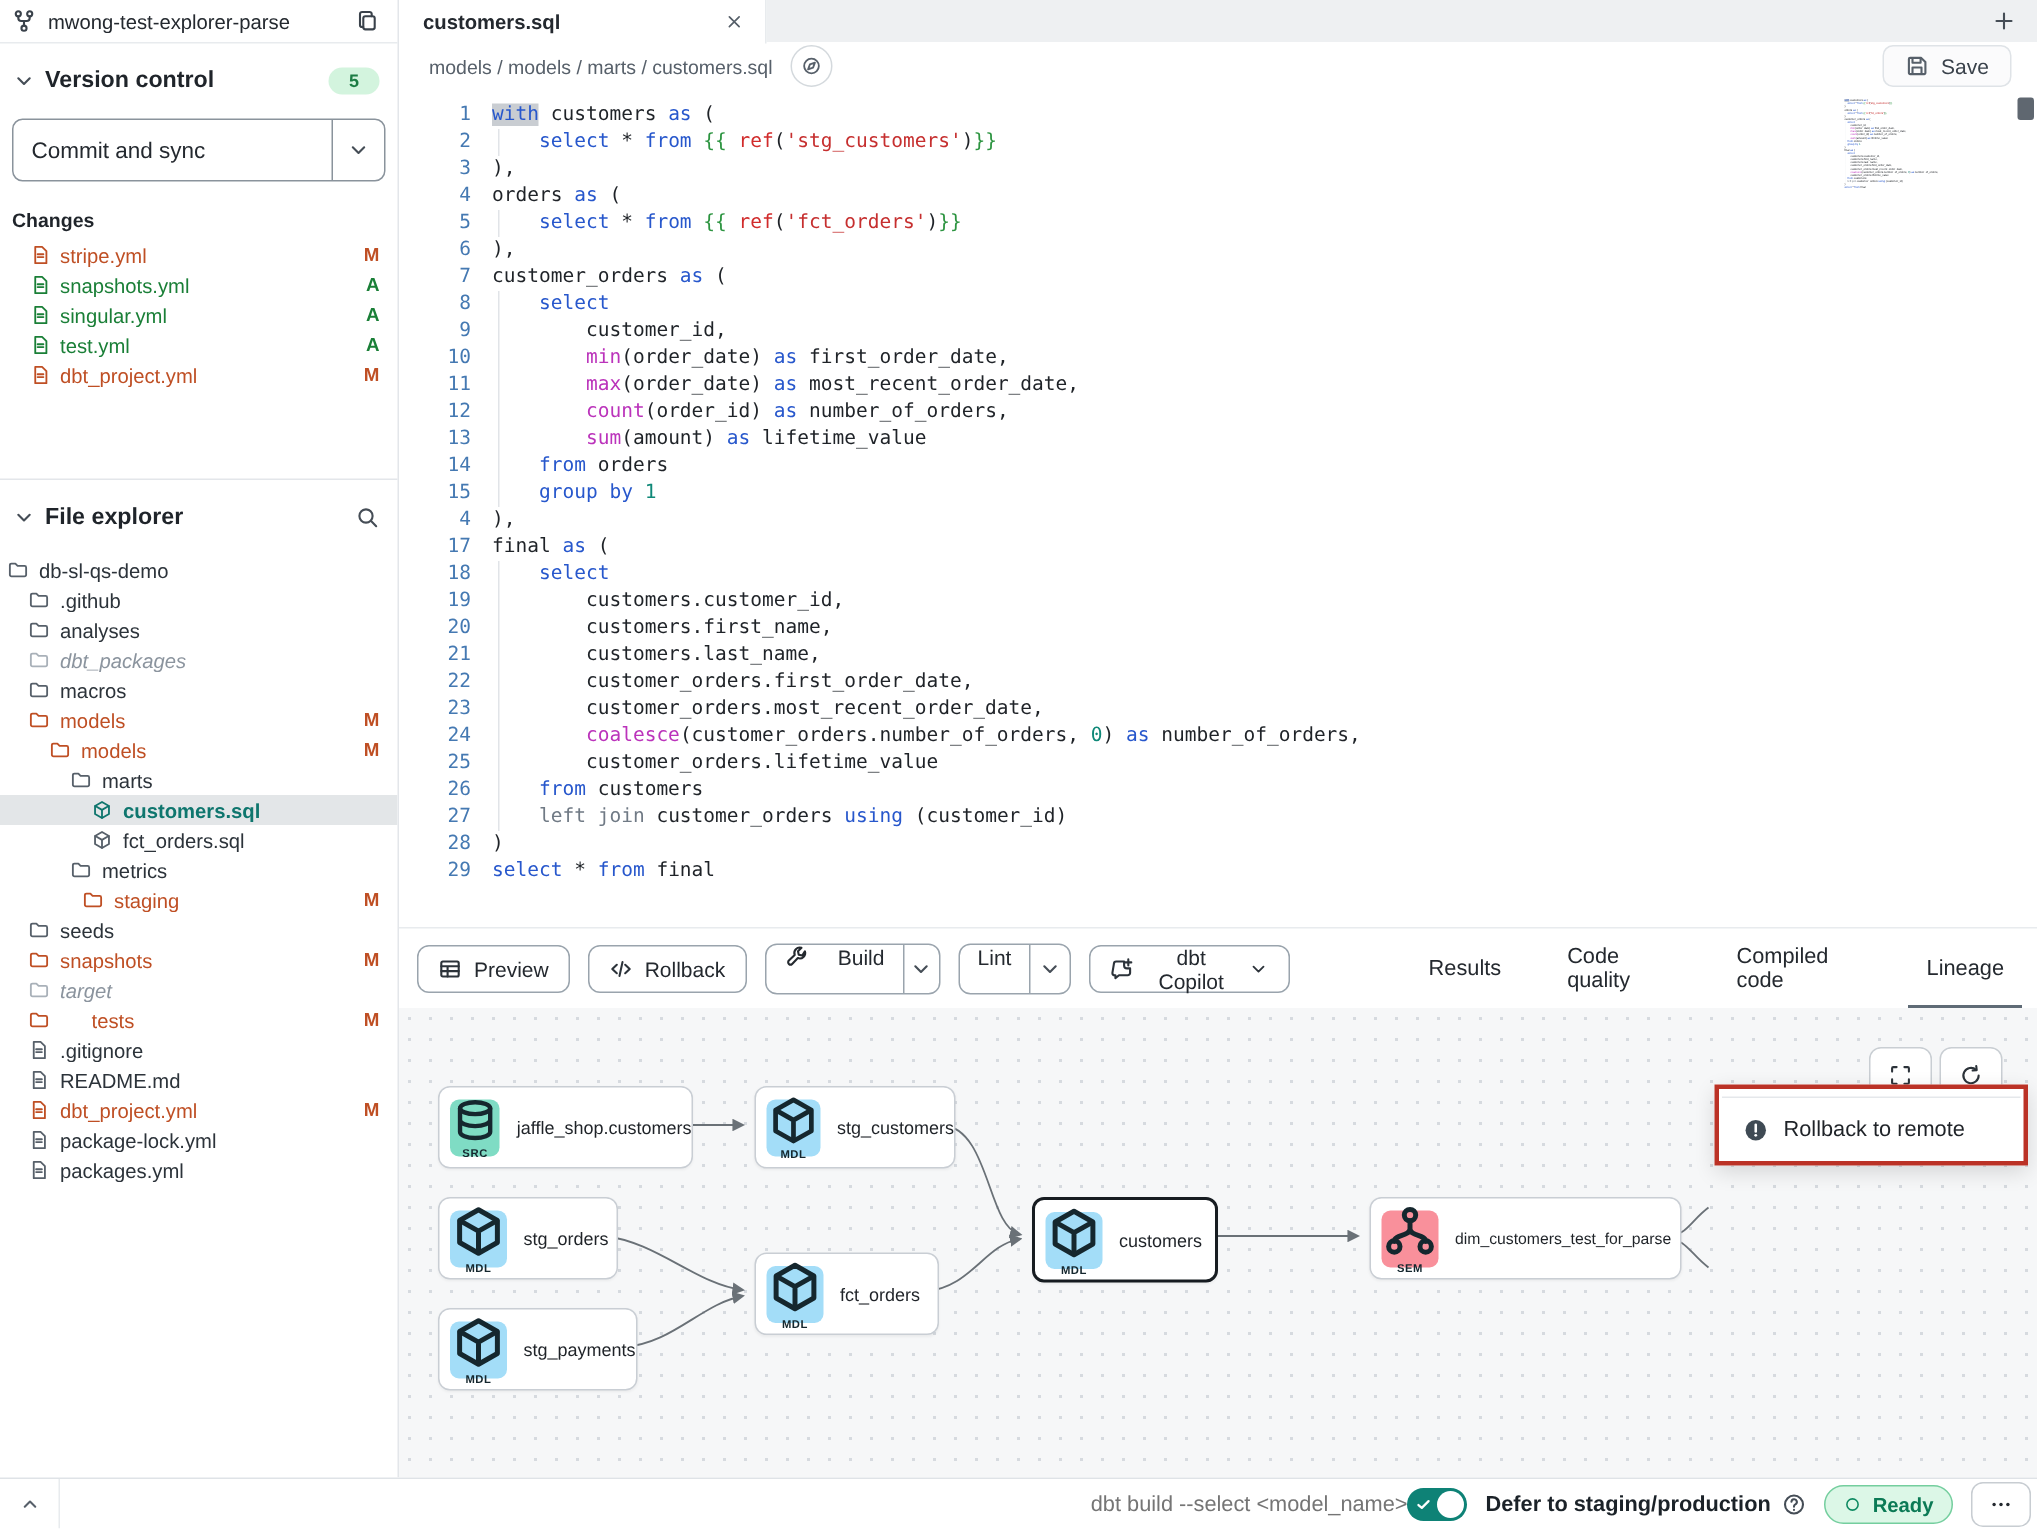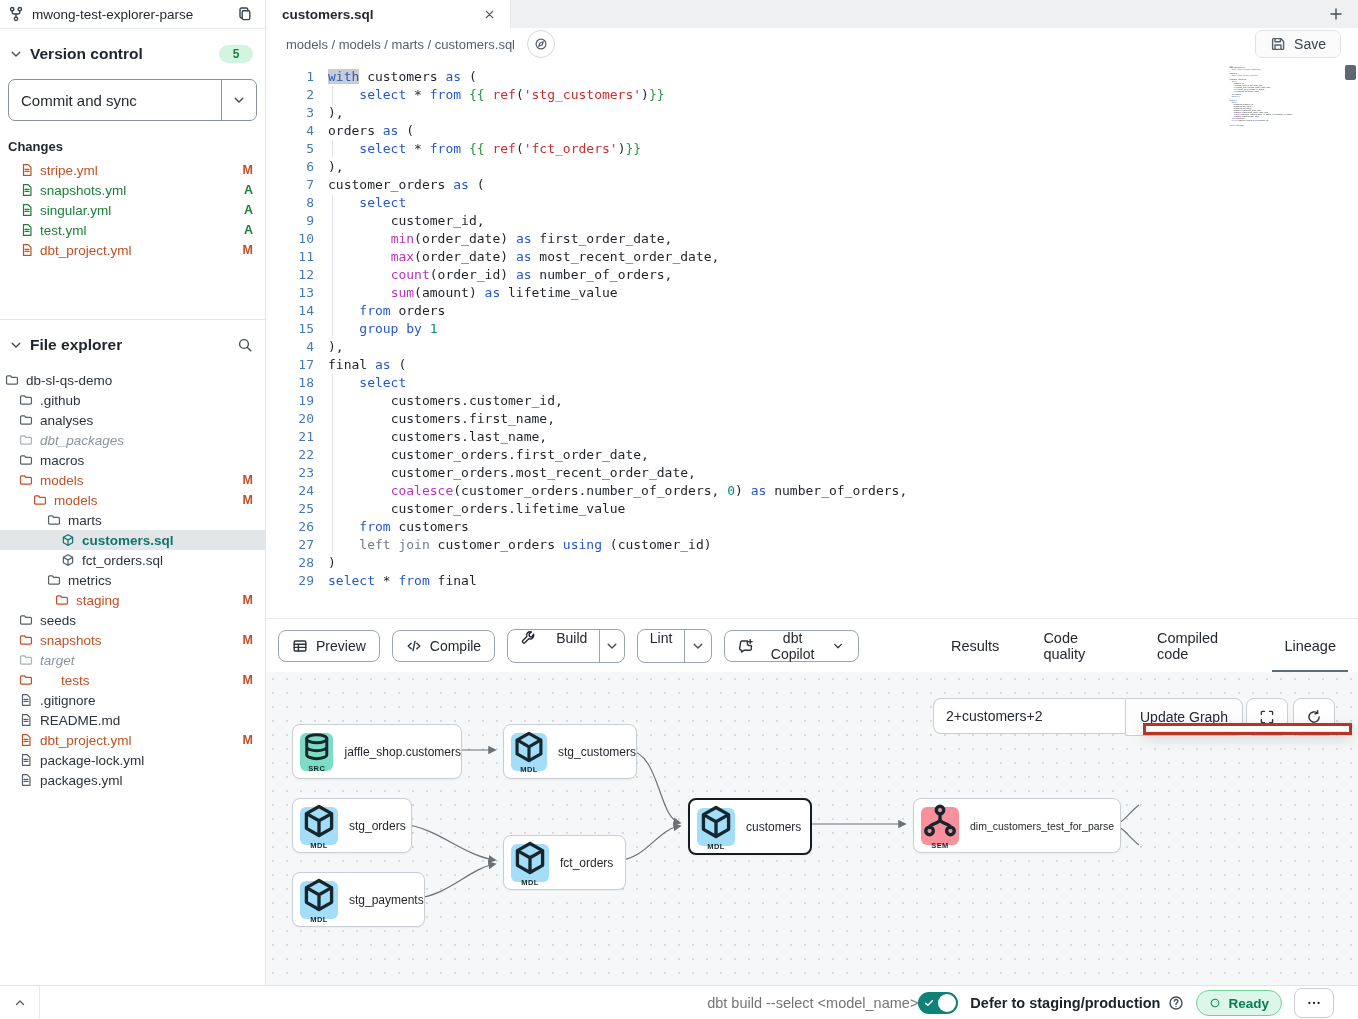--- a/index.html
+++ b/index.html
@@ -128,21 +128,21 @@
   .menu-item{height:42px;display:flex;align-items:center;padding:0 16px;font-size:14.5px;color:#1f2328;cursor:pointer;gap:10px;}
   .menu-div{border-top:1px solid #e5e8eb;margin:0 2px;}
 
   
   .statusbar{position:absolute;left:0;top:985px;right:0;height:34px;background:#fff;
              border-top:1px solid #dfe3e7;display:flex;align-items:center;}
   .sb-caret{width:40px;display:flex;align-items:center;justify-content:center;color:#57606a;cursor:pointer;
             border-right:1px solid #e8ebee;height:100%;box-sizing:border-box;}
   .sb-cmd{flex:1;border:none;outline:none;background:transparent;font-family:"Liberation Sans",sans-serif;
           font-size:14.5px;color:#59616b;padding:0 0 0 12px;text-align:right;}
-  .sb-right{display:flex;align-items:center;margin-right:24px;gap:12px;}
+  .sb-right{display:flex;align-items:center;margin-right:4px;gap:12px;}
   .toggle{width:40px;height:22px;border-radius:11px;background:var(--teal,#0e8276);position:relative;
           display:flex;align-items:center;cursor:pointer;}
   .toggle .tick{position:absolute;left:5px;color:#fff;}
   .toggle .knob{position:absolute;right:2px;width:18px;height:18px;border-radius:50%;background:#fff;}
   .defer-label{font-size:14.5px;font-weight:bold;color:#1b2228;}
   .help{color:#454d56;cursor:pointer;margin-left:-4px;}
   .ready{height:24px;border:1px solid #74ce9e;background:#dcf7e7;border-radius:13px;display:flex;
          align-items:center;gap:7px;padding:0 12px;font-size:13.5px;color:#0b7a55;font-weight:bold;}
   .ready [data-icon]{color:#0e8a62;}
   .dots-btn{width:38px;height:28px;border:1px solid #c8cdd2;border-radius:8px;background:#fff;
@@ -537,21 +537,21 @@
           </svg>
         </span>
       <span>Preview</span>
     </button>
     <button class="btn" style="margin-left:12px">
       <span data-icon="codeicon" class="ic16">
           <svg class="ic" viewBox="0 0 16 16" fill="none" stroke="currentColor" stroke-width="1.4" stroke-linecap="round" stroke-linejoin="round" style="width:100%;height:100%">
             <path d="m5.2 5.2-3 2.8 3 2.8M10.8 5.2l3 2.8-3 2.8M9 3.4 7 12.6"></path>
           </svg>
         </span>
-      <span>Compile</span>
+      <span>Rollback</span>
     </button>
     <div class="split" style="margin-left:12px">
       <div class="sp-main">
         <span data-icon="wrench" class="ic16">
             <svg class="ic" viewBox="0 0 16 16" fill="none" stroke="currentColor" stroke-width="1.4" stroke-linecap="round" stroke-linejoin="round" style="width:100%;height:100%">
               <path d="M13.6 4.2a3.6 3.6 0 0 1-4.7 4.5l-3.8 3.9a1.55 1.55 0 0 1-2.2-2.2l3.9-3.8a3.6 3.6 0 0 1 4.5-4.7L9 4.2l.5 2.3 2.3.5z"></path>
             </svg>
           </span>
         <span>Build</span>
       </div>
@@ -699,42 +699,48 @@
                 <circle cx="12.4" cy="12.2" r="1.6"></circle>
                 <path d="M8 5v2.2M8 7.2c0 2.2-4.4 1.6-4.4 3.6M8 7.2c0 2.2 4.4 1.6 4.4 3.6"></path>
               </svg>
             </span>
             <span class="chip-label">SEM</span>
           </span>
           <span class="node-label label-sm">dim_customers_test_for_parse</span>
         </div>
       </div>
 
-    <div class="graph-ctl">
-      <input class="graph-input" value="2+customers+2" style="">
-      <div class="graph-btn">Update Graph</div>
-    </div>
     <div class="sq-btn" style="left:980px">
       <span data-icon="fullscreen" class="ic16">
           <svg class="ic" viewBox="0 0 16 16" fill="none" stroke="currentColor" stroke-width="1.4" stroke-linecap="round" stroke-linejoin="round" style="width:100%;height:100%">
             <path d="M5.4 2.4H3.2a.8.8 0 0 0-.8.8v2.2M10.6 2.4h2.2a.8.8 0 0 1 .8.8v2.2M13.6 10.6v2.2a.8.8 0 0 1-.8.8h-2.2M2.4 10.6v2.2c0 .5.3.8.8.8h2.2"></path>
           </svg>
         </span>
     </div>
     <div class="sq-btn" style="left:1027px">
       <span data-icon="refresh" class="ic16">
           <svg class="ic" viewBox="0 0 16 16" fill="none" stroke="currentColor" stroke-width="1.4" stroke-linecap="round" stroke-linejoin="round" style="width:100%;height:100%">
             <path d="M13.1 8a5.1 5.1 0 1 1-1.7-3.8"></path>
             <path d="m11.5 1.7.3 2.7-2.7.3"></path>
           </svg>
         </span>
     </div>
 
     <div class="menu">
       <div class="menu-div"></div>
+      <div class="menu-item">
+        <span data-icon="alert" style="width:17px;height:17px">
+            <svg class="ic" viewBox="0 0 16 16" fill="none" stroke="currentColor" stroke-width="1.4" stroke-linecap="round" stroke-linejoin="round" style="width:100%;height:100%">
+              <circle cx="8" cy="8" r="6.4" fill="#3f4a54" stroke="none"></circle>
+              <path d="M8 4.6v4.2" stroke="#fff" stroke-width="1.6"></path>
+              <circle cx="8" cy="11.2" r=".9" fill="#fff" stroke="none"></circle>
+            </svg>
+          </span>
+        <span>Rollback to remote</span>
+      </div>
     </div>
   </div>
 
   <div class="statusbar">
     <div class="sb-caret">
       <span data-icon="caretup" class="ic16">
           <svg class="ic" viewBox="0 0 16 16" fill="none" stroke="currentColor" stroke-width="1.4" stroke-linecap="round" stroke-linejoin="round" style="width:100%;height:100%">
             <path d="M4.5 9.5 8 6l3.5 3.5"></path>
           </svg>
         </span>

